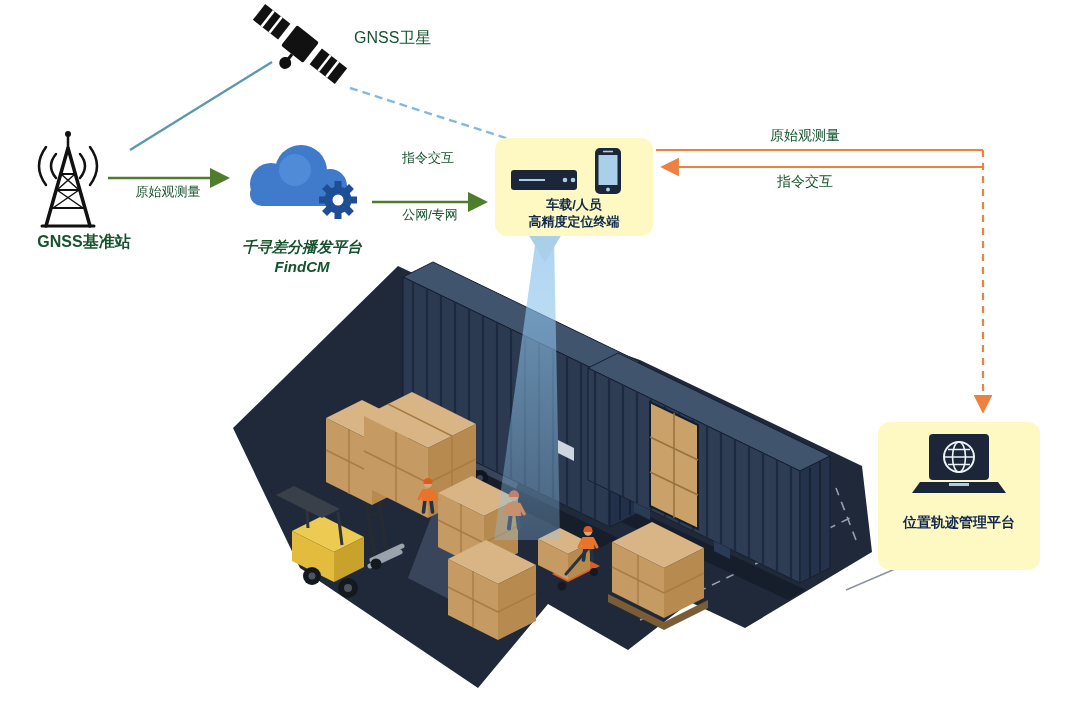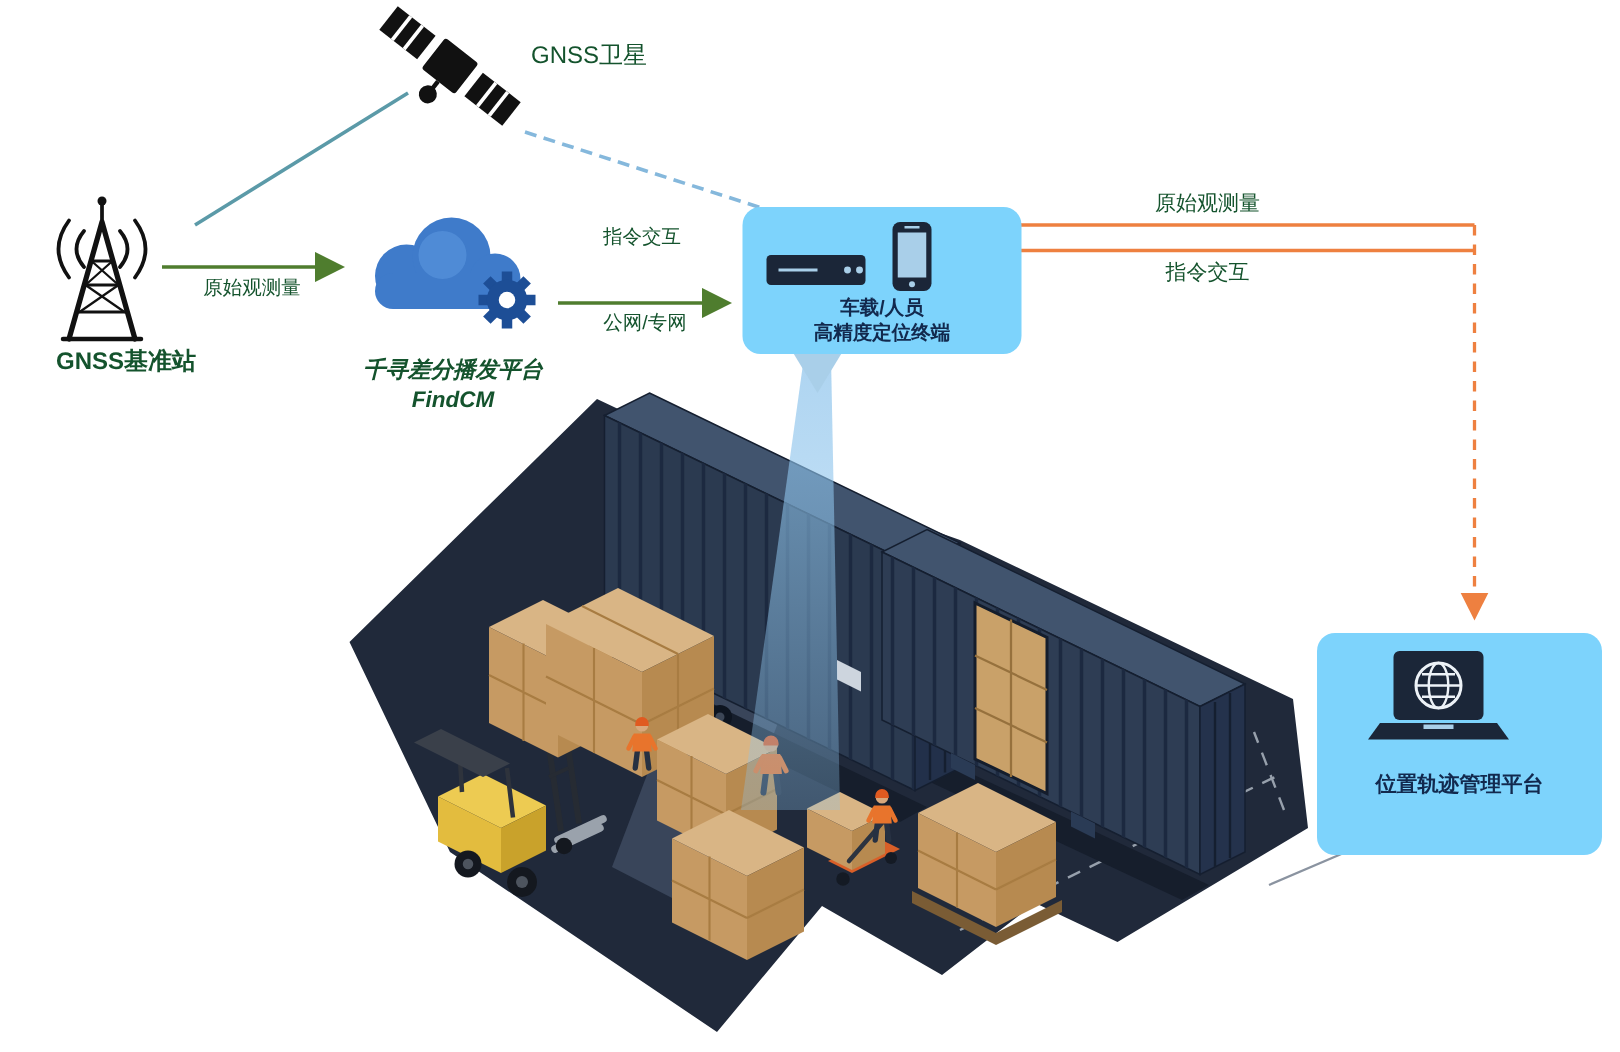--- a/index.html
+++ b/index.html
@@ -2,21 +2,21 @@
 <html><head>
 <meta charset="utf-8">
 <style>
   html,body{margin:0;padding:0;background:#fff;}
   #canvas{position:relative;width:1080px;height:701px;background:#ffffff;overflow:hidden;
           font-family:"Liberation Sans","DejaVu Sans",sans-serif;}
   .abs{position:absolute;}
   svg{display:block;}
   .lbl{position:absolute;text-align:center;color:#14532d;line-height:1.25;white-space:nowrap;}
   .lbl.bold{font-weight:bold;}
-  .node-panel{position:absolute;background:#7dd3fc;border-radius:12px;padding-left:28px;}
+  .node-panel{position:absolute;background:#fef9c3;border-radius:12px;}
   .panel-text{position:absolute;left:0;right:0;text-align:center;font-weight:bold;color:#12294e;}
   #terminal-panel .panel-text{top:58px;font-size:13px;line-height:17px;}
   #finds-panel .panel-text{top:90px;font-size:14px;line-height:20px;}
   .fs16{font-size:16px;} .fs15{font-size:15px;font-style:italic;} .fs14{font-size:14px;} .fs13{font-size:13px;}
 </style>
 </head>
 <body>
 
 <div id="canvas">
 

